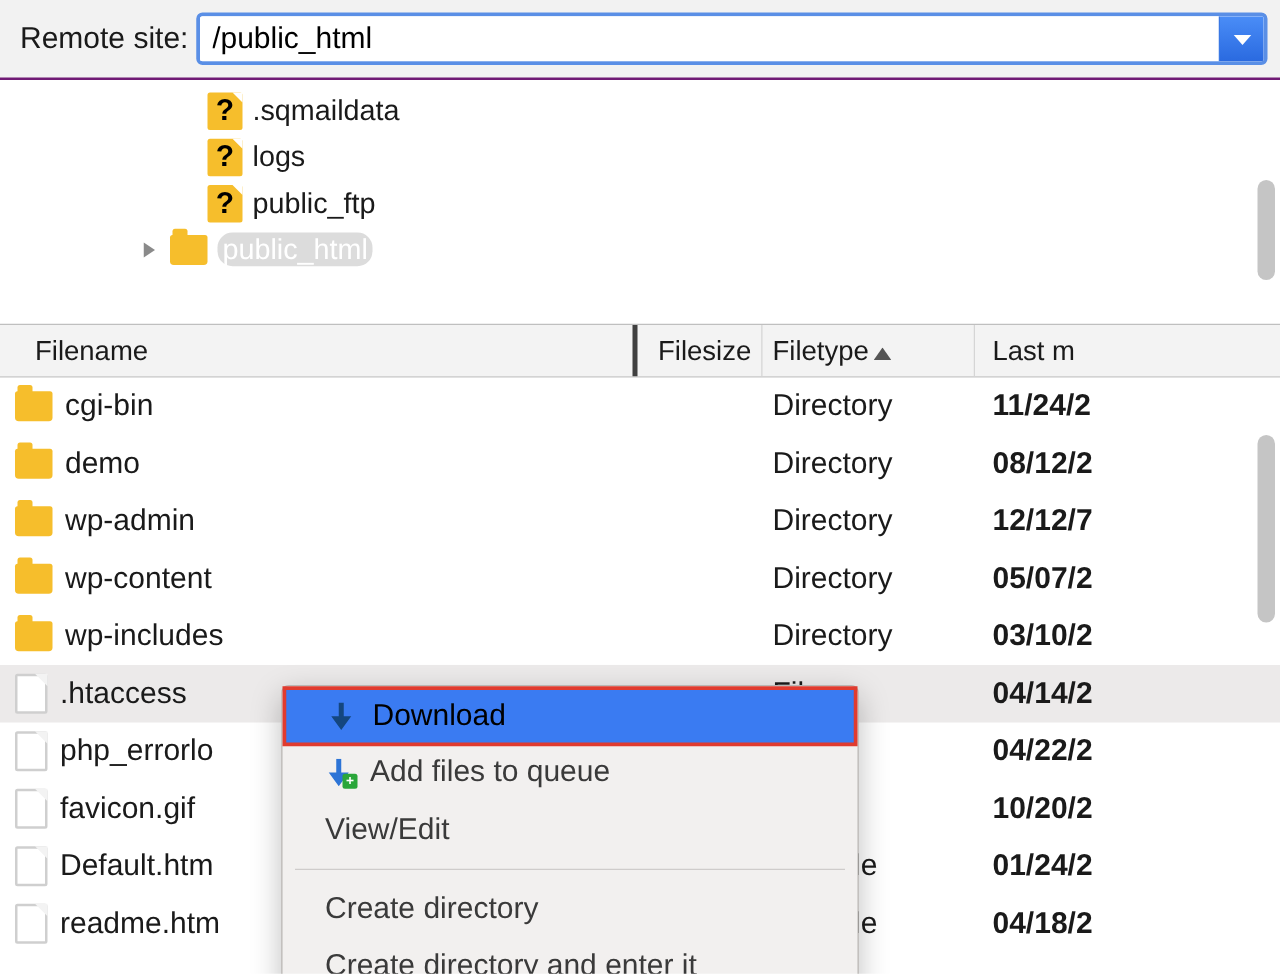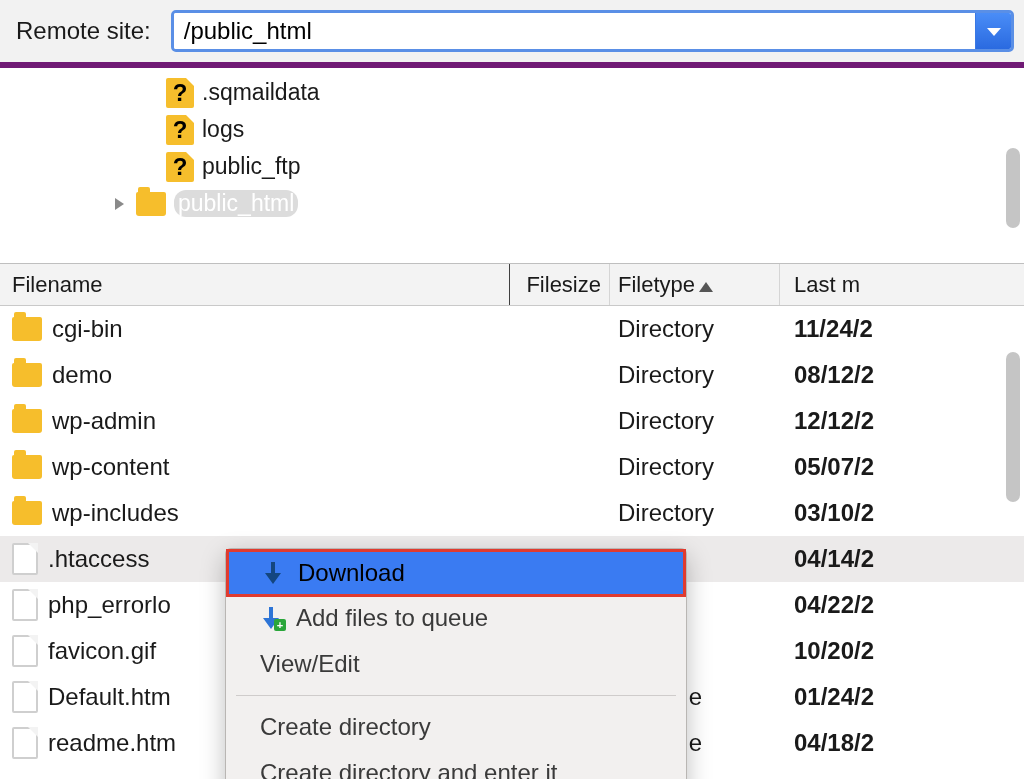--- a/index.html
+++ b/index.html
@@ -1,24 +1,24 @@
 <!DOCTYPE html>
 <html><head>
 <meta charset="utf-8">
 <style>
   * { box-sizing: border-box; margin: 0; padding: 0; }
   html, body { width: 1024px; height: 779px; font-family: -apple-system, "Helvetica Neue", Arial, sans-serif; font-size: 22px; color: #1a1a1a; background: #fff; overflow: hidden; }
   body { filter: blur(0.6px); }
 
   
   .top-bar {
-    display: flex; align-items: center; gap: 20px;
+    display: flex; align-items: center; gap: 6px;
     padding: 10px 10px 10px 16px;
     background: #f2f2f2;
-    border-bottom: 6px solid #701a75;
+    border-bottom: 2px solid #701a75;
   }
   .top-label { white-space: nowrap; font-size: 24px; }
   .combo {
     flex: 1;
     display: flex;
     border: 3px solid #5a8fe6;
     border-radius: 5px;
     background: #fff;
     height: 42px;
     overflow: hidden;
@@ -106,21 +106,21 @@
   
   .header-row {
     display: flex;
     align-items: center;
     height: 42px;
     background: #f3f3f3;
     border-bottom: 1px solid #c9c9c9;
     font-size: 22px;
     position: relative;
   }
-  .col-name { width: 510px; padding-left: 12px; border-right: 1px solid #404040; height:100%; display:flex; align-items:center; }
+  .col-name { width: 510px; padding-left: 28px; border-right: 4px solid #404040; height:100%; display:flex; align-items:center; }
   .col-size { width: 100px; text-align: right; padding-right: 8px; border-right: 1px solid #d5d5d5; height:100%; display:flex; align-items:center; justify-content:flex-end;}
   .col-type { width: 170px; padding-left: 8px; border-right: 1px solid #d5d5d5; height:100%; display:flex; align-items:center; gap:4px;}
   .col-mod  { flex: 1; padding-left: 14px; height:100%; display:flex; align-items:center; }
   .sort-caret { display:inline-block; }
   .sort-caret svg { width:14px; height:10px; fill:#555; }
 
   
   .files-pane { position: relative; height: calc(779px - 64px - 196px - 42px); }
   .file-row {
     display: flex; align-items: center;
@@ -282,21 +282,21 @@
     <div class="cell-mod">08/12/2</div>
   </div>
 
   <div class="file-row">
     <div class="cell-name">
         <span class="folder-icon"></span>
         <span>wp-admin</span>
       </div>
     <div class="cell-size"></div>
     <div class="cell-type">Directory</div>
-    <div class="cell-mod">12/12/2</div>
+    <div class="cell-mod">12/12/7</div>
   </div>
 
   <div class="file-row">
     <div class="cell-name">
         <span class="folder-icon"></span>
         <span>wp-content</span>
       </div>
     <div class="cell-size"></div>
     <div class="cell-type">Directory</div>
     <div class="cell-mod">05/07/2</div>

